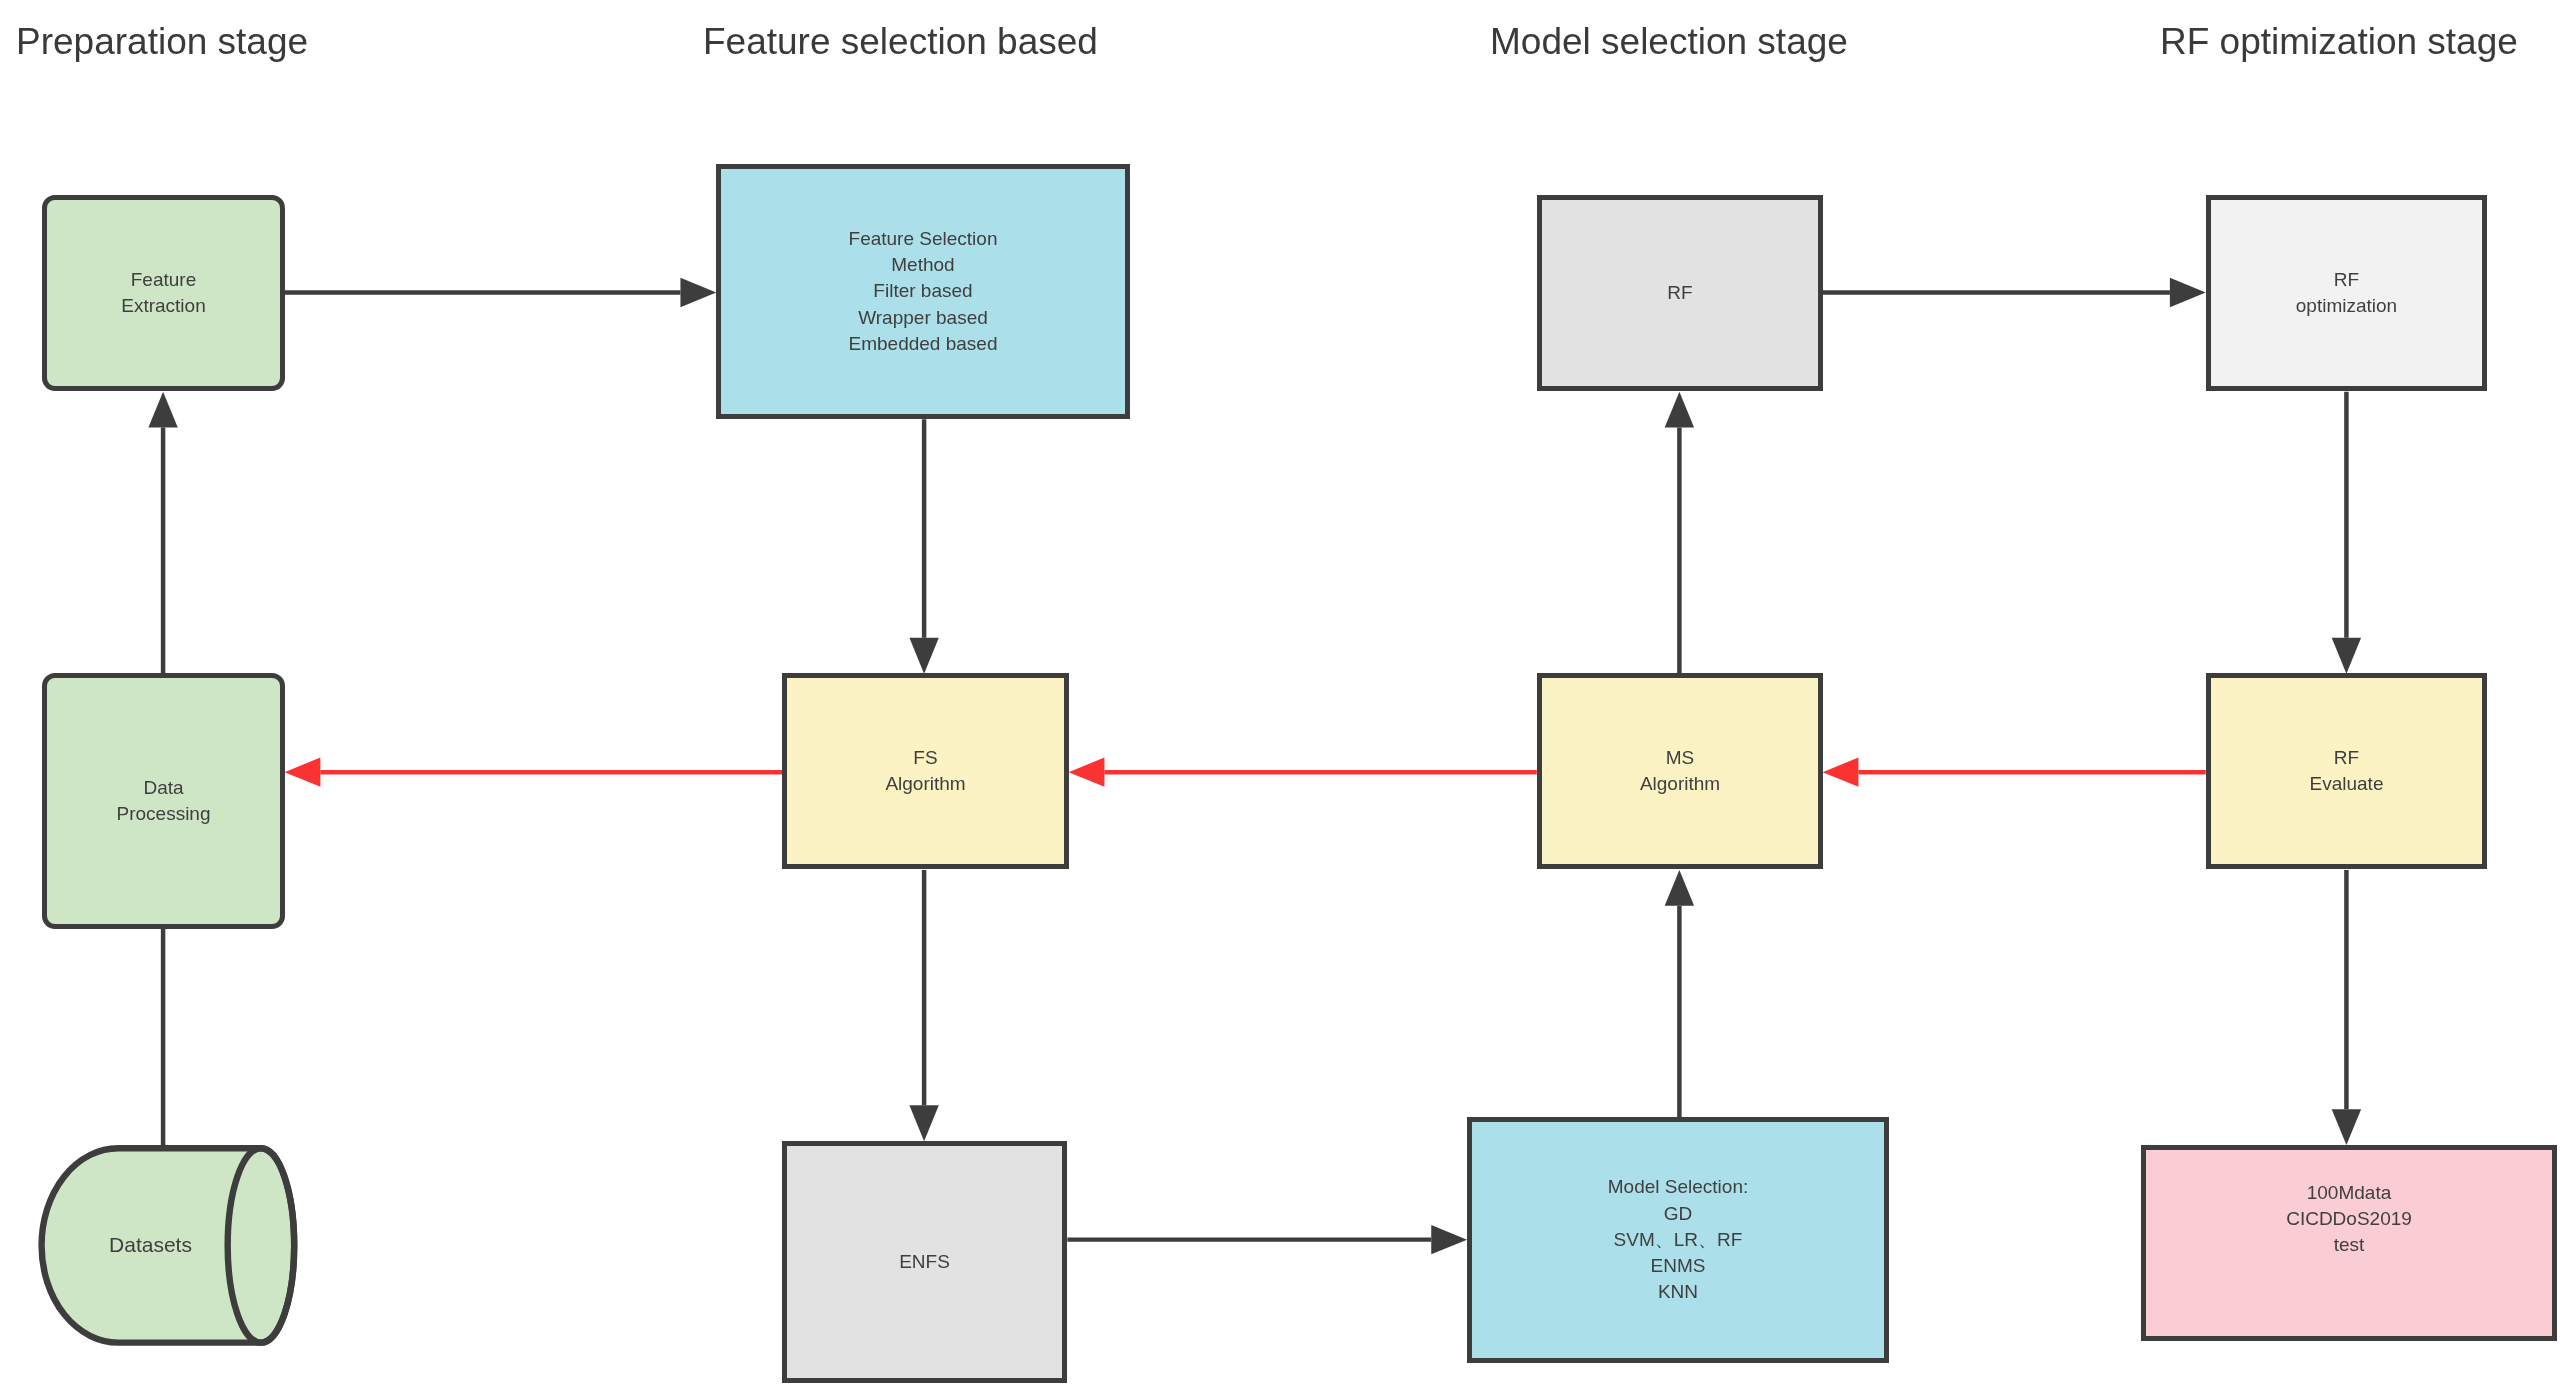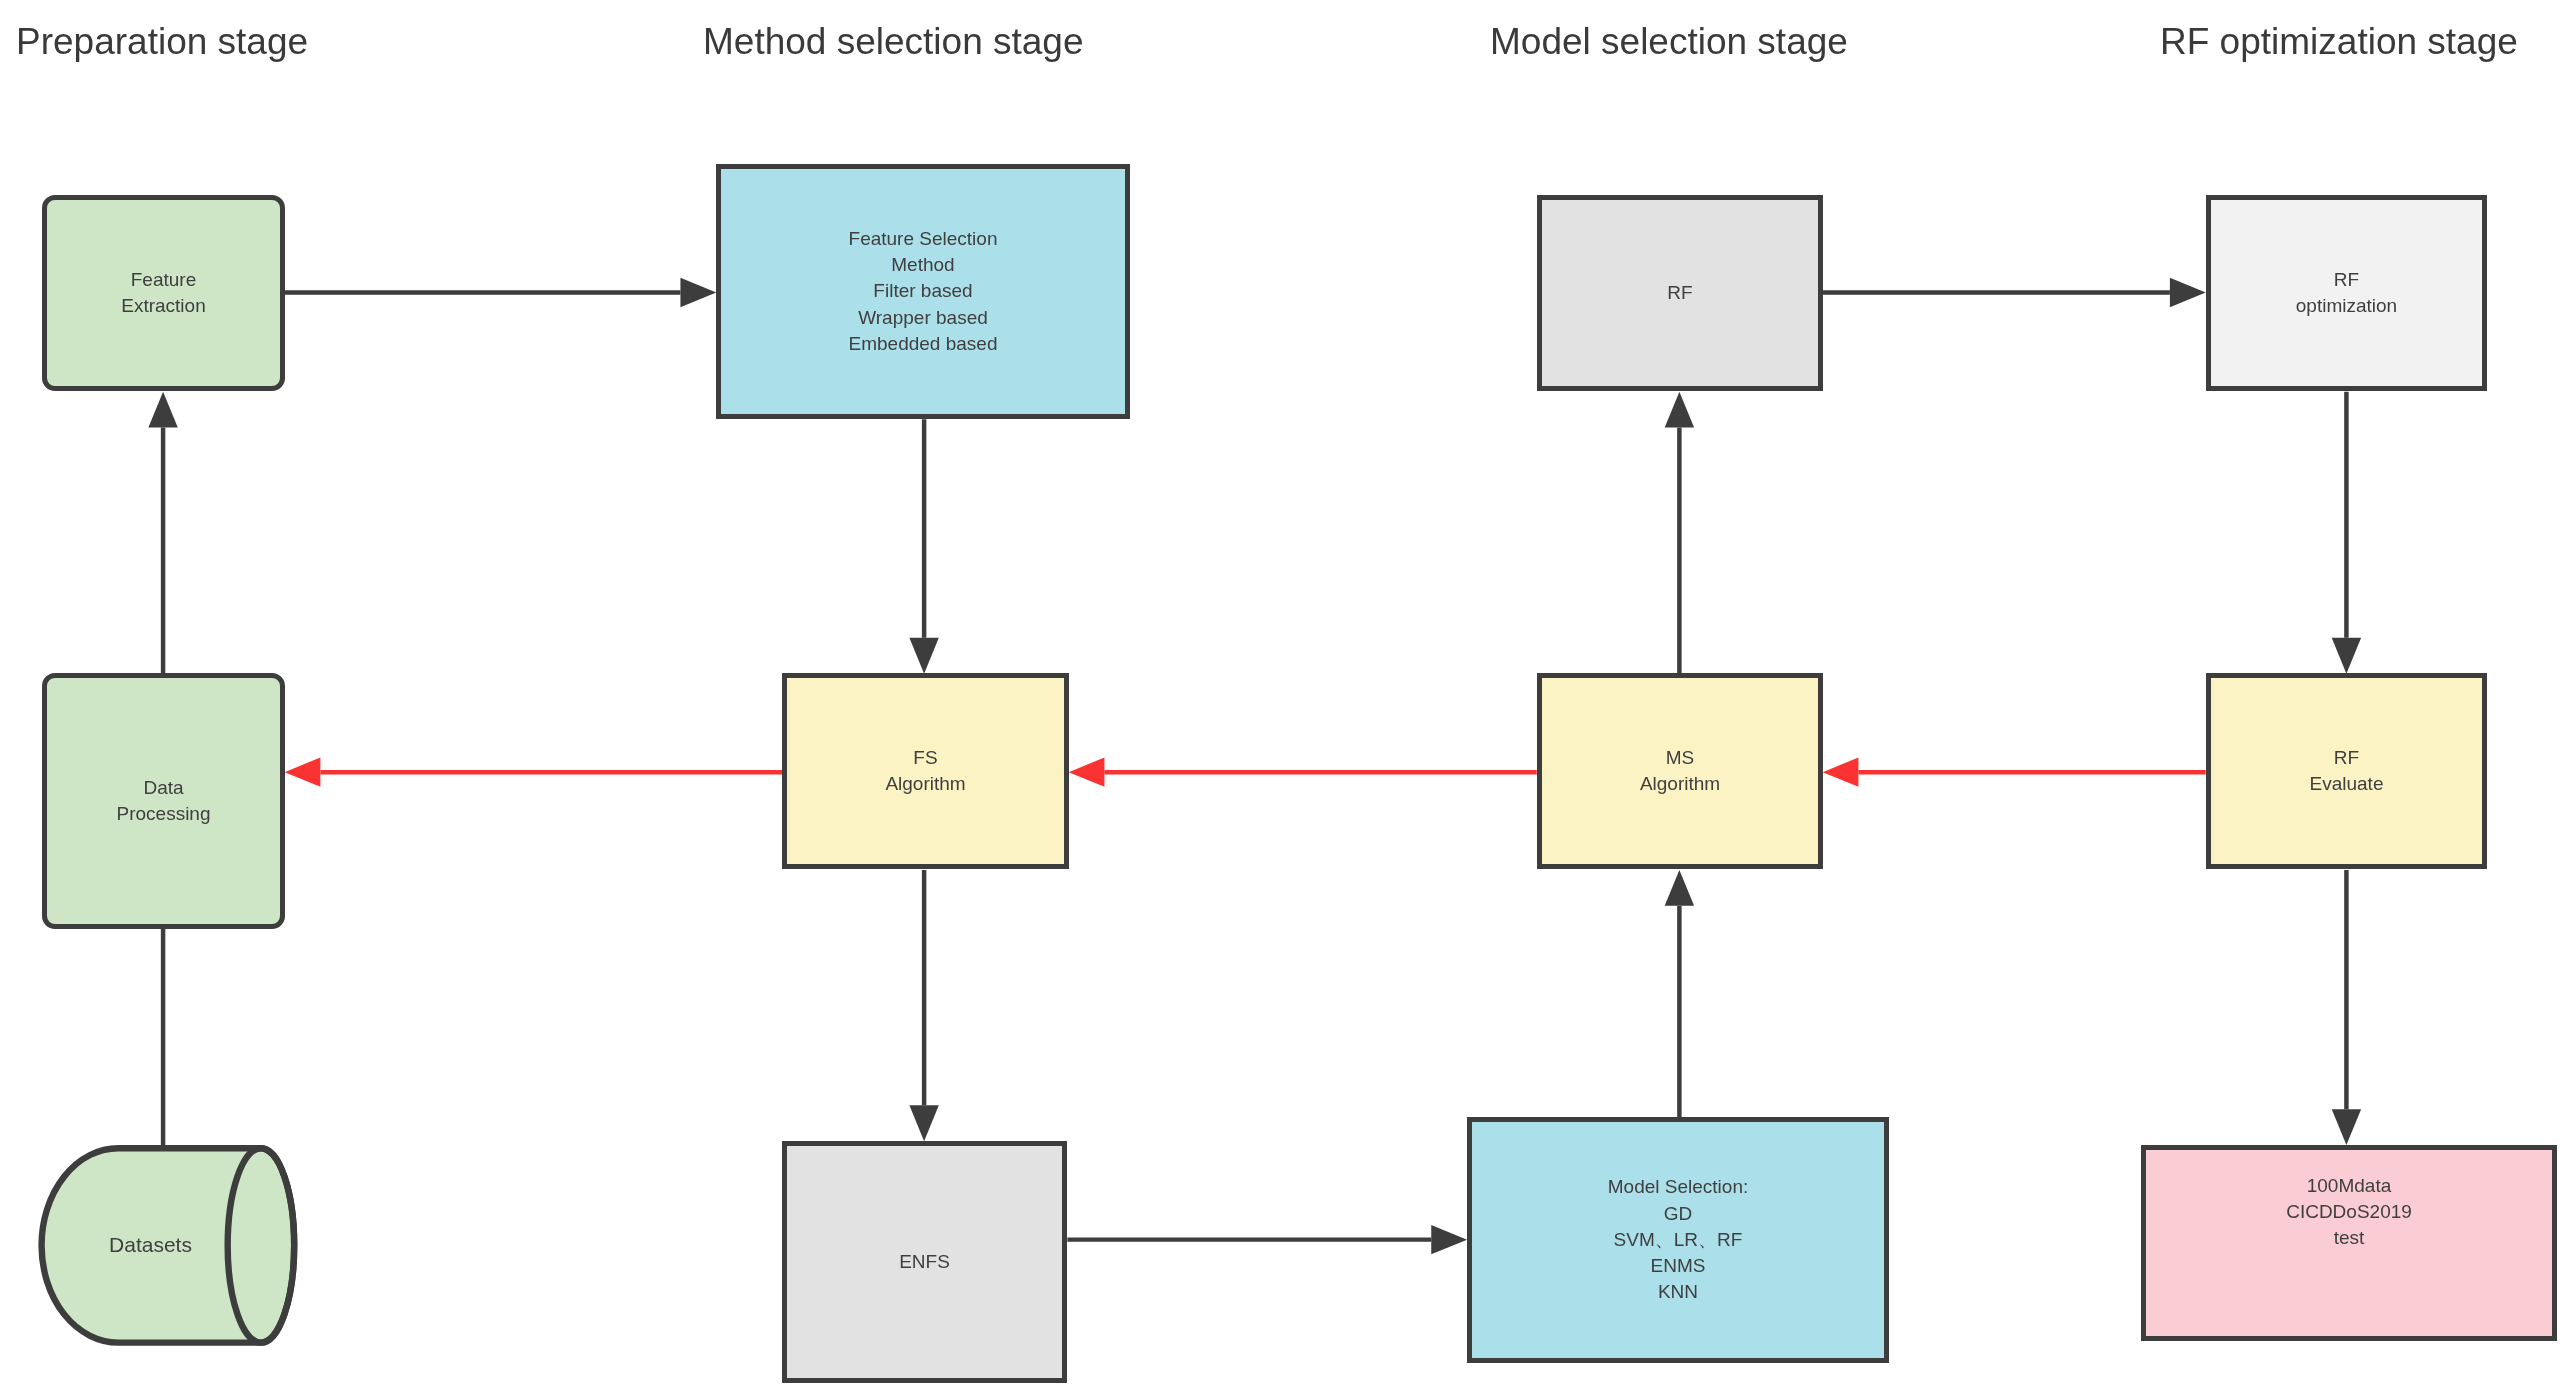--- a/index.html
+++ b/index.html
@@ -58,21 +58,21 @@
     color: var(--text, #3f3f3f);
   }
   .node.fill-green  { background: var(--green-fill, #cee5c6); border-radius: 13px; }
   .node.fill-cyan   { background: var(--cyan-fill, #abdfea); }
   .node.fill-yellow { background: var(--yellow-fill, #fbf3c3); }
   .node.fill-gray   { background: var(--gray-fill, #e2e2e2); }
   .node.fill-lgray  { background: var(--light-gray-fill, #f2f2f2); }
   .node.fill-pink   { background: var(--pink-fill, #f9cdd3); }
   .node.top-align {
     align-items: flex-start;
-    padding-top: 23px;
+    padding-top: 30px;
   }
   .cyl-label {
     position: absolute;
     z-index: 3;
     display: flex;
     align-items: center;
     justify-content: center;
     font-size: 21px;
     color: var(--text, #3f3f3f);
     background: transparent;
@@ -94,21 +94,21 @@
   #t-feature-sel  { left: 703px; }
   #t-model-sel    { left: 1490px; }
   #t-rf-opt       { left: 2160px; }
 </style>
 </head>
 <body>
 
 <div class="canvas">
 
   <div class="stage-title" id="t-preparation">Preparation stage</div>
-  <div class="stage-title" id="t-feature-sel">Method selection stage</div>
+  <div class="stage-title" id="t-feature-sel">Feature selection based</div>
   <div class="stage-title" id="t-rf-opt">RF optimization stage</div>
   <div class="stage-title" id="t-model-sel">Model selection stage</div>
 
   <svg class="layer" width="2576" height="1394" viewBox="0 0 4028 2179">
 
     <g>
       <path class="cyl-shape" d="M 408 1795 H 185 A 120 152 0 0 0 185 2099 H 408 A 52 152 0 0 0 408 1795 Z"></path>
       <ellipse class="cyl-ring" cx="408" cy="1947" rx="52" ry="152"></ellipse>
     </g>
 

